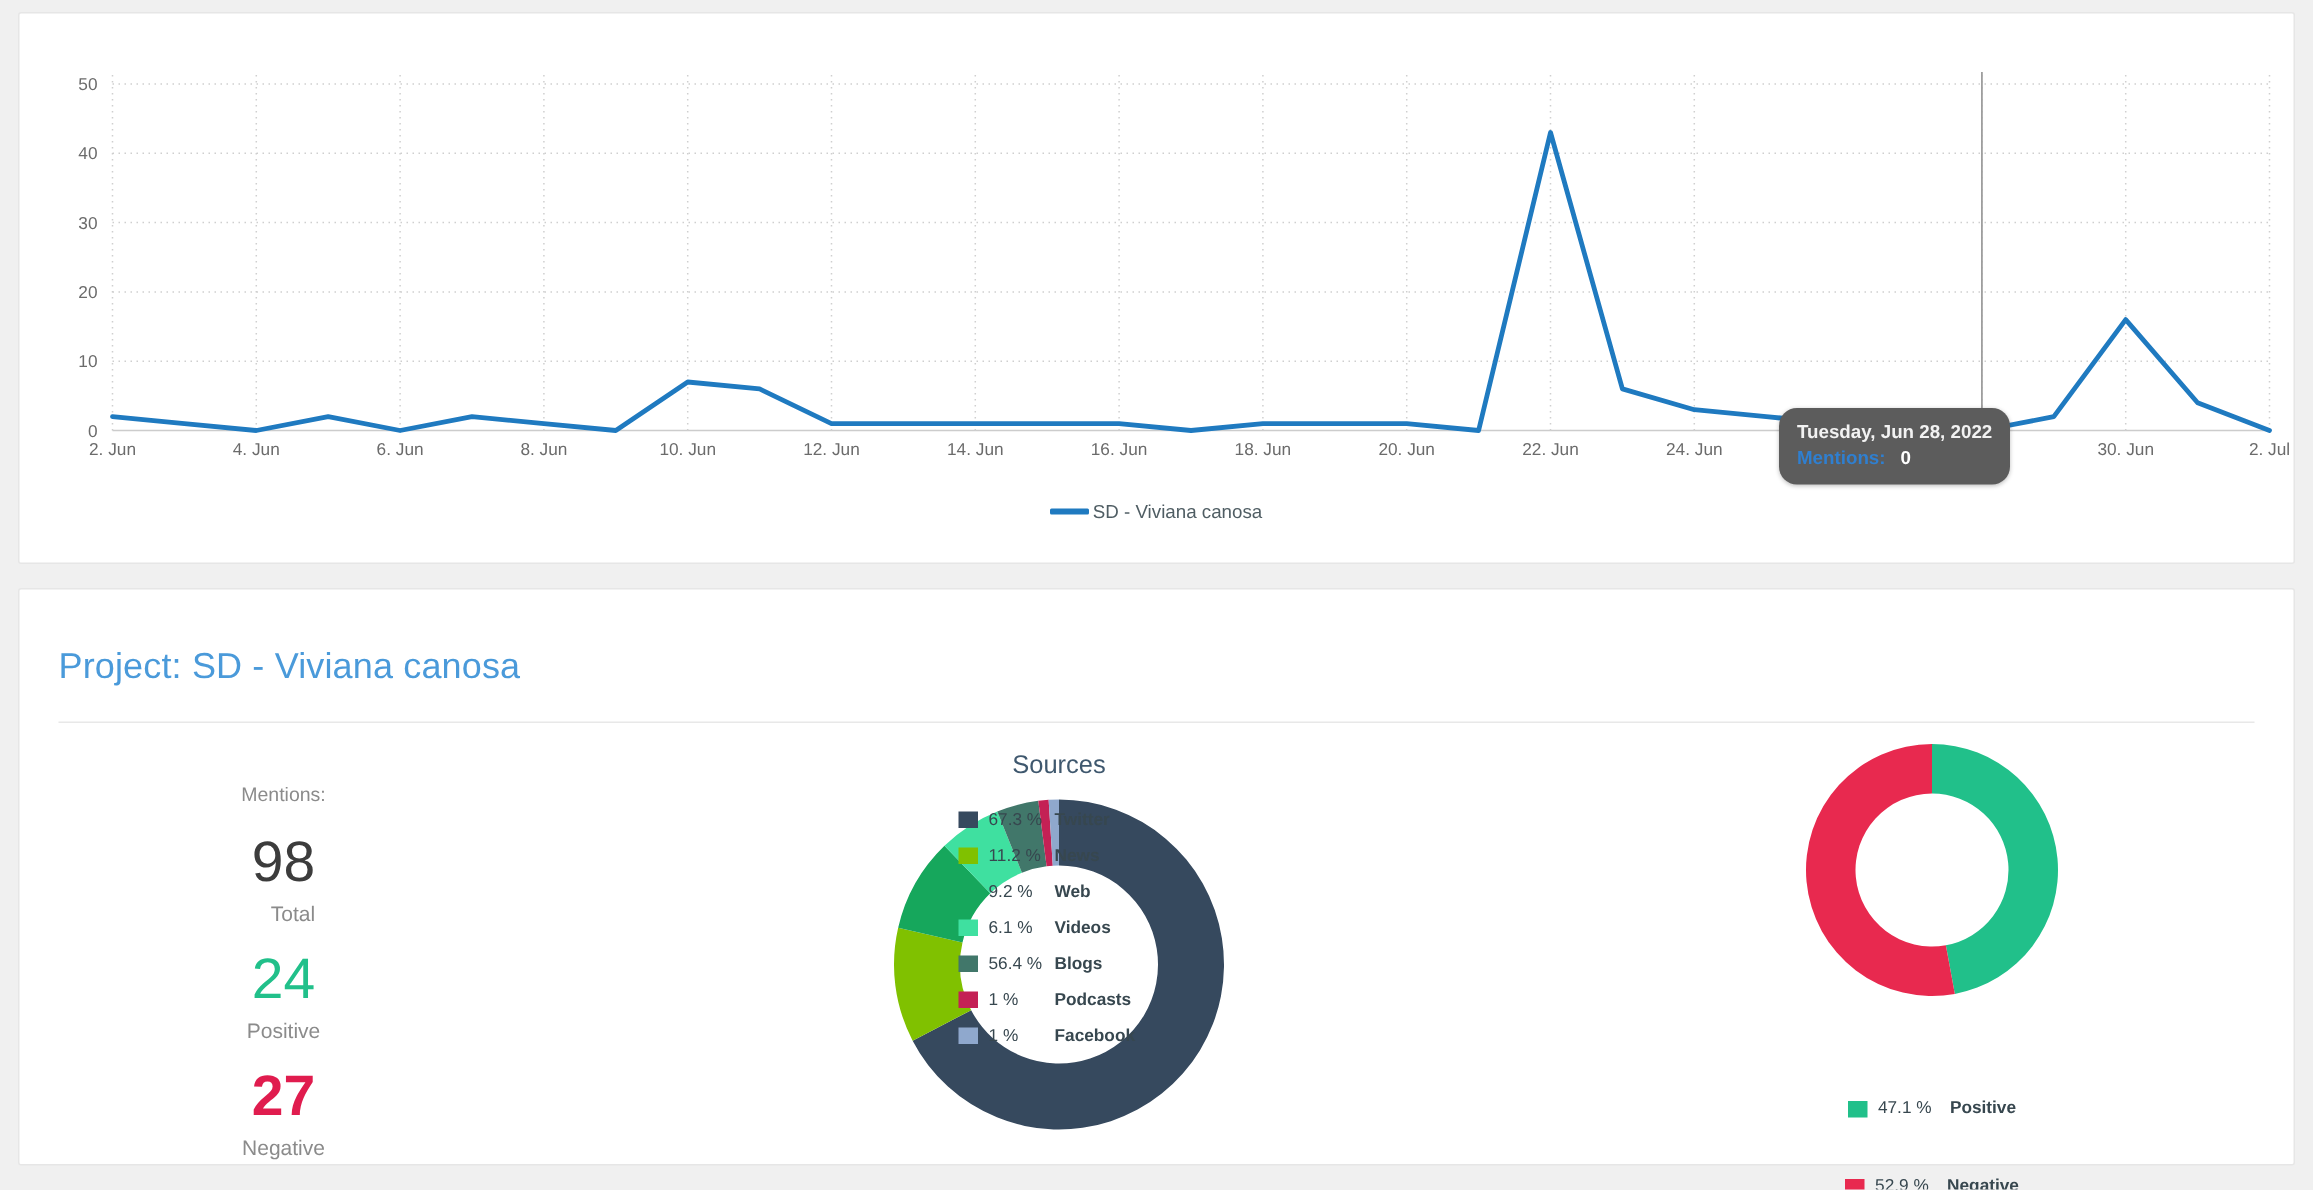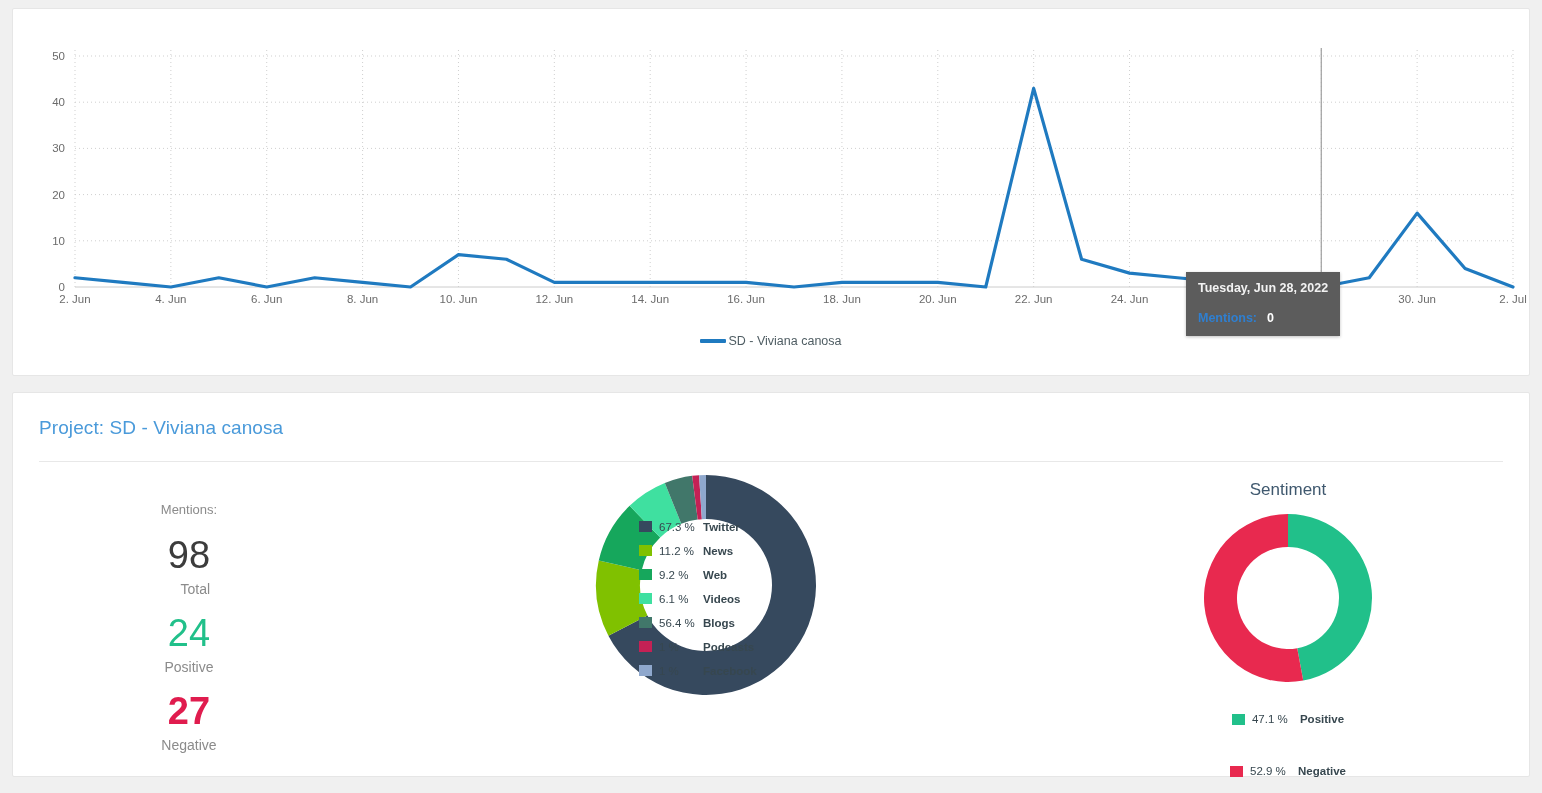--- a/index.html
+++ b/index.html
@@ -24,38 +24,38 @@
     position: absolute; left: 0; right: 0; top: 325px;
     display: flex; justify-content: center; align-items: center; gap: 2px;
   }
   .legend-line { width: 26px; height: 4px; background: #1f7ac0; border-radius: 1px; display: inline-block; }
   .legend-label { font-size: 12.5px; color: #4f5d63; }
 
   
   .tooltip {
     position: absolute;
     background: #5c5c5c;
-    border-radius: 0;
+    border-radius: 12px;
     padding: 8px 12px 9px 12px;
     color: #ffffff;
     font-size: 12.5px;
     line-height: 17px;
     white-space: nowrap;
     box-shadow: 0 1px 3px rgba(0,0,0,.25);
   }
   .tt-date { font-weight: bold; color: #f2f2f2; }
-  .tt-row { margin-top: 13px; }
+  .tt-row { margin-top: 0; }
   .tt-key { color: #2f7fd0; font-weight: bold; }
   .tt-val { color: #ffffff; font-weight: bold; margin-left: 10px; }
 
   
   .panel-project { margin-top: 16px; height: 385px; padding: 0 26px; position: relative; }
   .project-title {
-    font-size: 19px; color: #4a9ada; font-weight: normal;
-    padding: 24px 0 22px 0; letter-spacing: .1px;
+    font-size: 24px; color: #4a9ada; font-weight: normal;
+    padding: 38px 0 22px 0; letter-spacing: .1px;
   }
   .divider { height: 1px; background: #e8e8e8; width: 100%; }
 
   .project-body { display: flex; height: 300px; }
   .col-metrics { width: 300px; display: flex; flex-direction: column; align-items: center; padding-top: 40px; }
   .metrics-caption { font-size: 13px; color: #8b8b8b; margin-bottom: 18px; }
   .metric { text-align: center; margin-bottom: 16px; }
   .metric-num { font-size: 38px; line-height: 40px; font-weight: normal; }
   .metric-num.total { color: #3c3c3c; text-align: right; }
   .metric-num.positive { color: #21c08a; }
@@ -176,20 +176,21 @@
           <div class="metric-label">Positive</div>
         </div>
 
         <div class="metric">
           <div class="metric-num negative">27</div>
           <div class="metric-label">Negative</div>
         </div>
       </div>
 
       <div class="col-sources">
+        <div class="chart-heading">Sources</div>
         <div class="donut-wrap">
           <svg id="sources-donut" width="230" height="230">
               <path d="M 115 5 A 110 110 0 1 1 17.40884981505357 165.75398906075492 L 56.44530988903214 145.45239343645295 A 66 66 0 1 0 115 49 Z" fill="#36495e"></path>
               <path d="M 17.40884981505357 165.75398906075492 A 110 110 0 0 1 7.768936865801237 90.47452142955252 L 50.66136211948074 100.28471285773152 A 66 66 0 0 0 56.44530988903214 145.45239343645295 Z" fill="#80c100"></path>
               <path d="M 7.768936865801237 90.47452142955252 A 110 110 0 0 1 38.6373613245205 35.82457821698604 L 69.1824167947123 67.49474693019162 A 66 66 0 0 0 50.66136211948074 100.28471285773152 Z" fill="#16a75c"></path>
               <path d="M 38.6373613245205 35.82457821698604 A 110 110 0 0 1 73.8253500083579 12.996822607990467 L 90.29521000501474 53.79809356479428 A 66 66 0 0 0 69.1824167947123 67.49474693019162 Z" fill="#3fe0a0"></path>
               <path d="M 73.8253500083579 12.996822607990467 A 110 110 0 0 1 101.1996166801674 5.8691179352714755 L 106.71977000810044 49.52147076116289 A 66 66 0 0 0 90.29521000501474 53.79809356479428 Z" fill="#41776a"></path>
               <path d="M 101.1996166801674 5.8691179352714755 A 110 110 0 0 1 108.0861380951069 5.217494501354778 L 110.85168285706415 49.13049670081287 A 66 66 0 0 0 106.71977000810044 49.52147076116289 Z" fill="#c42155"></path>
               <path d="M 108.0861380951069 5.217494501354778 A 110 110 0 0 1 114.99999999999989 5 L 114.99999999999993 49 A 66 66 0 0 0 110.85168285706415 49.13049670081287 Z" fill="#8fa8cd"></path>
             </svg>
@@ -227,21 +228,20 @@
             </div>
             <div class="lg-row">
               <span class="lg-swatch" style="background: rgb(143, 168, 205);"></span>
               <span class="lg-pct">1 %</span>
               <span class="lg-name">Facebook</span>
             </div>
           </div>
       </div>
 
       <div class="col-sentiment">
-        <div class="chart-heading">Sentiment</div>
         <div class="donut-wrap">
           <svg id="sentiment-donut" width="180" height="180">
               <path d="M 90 6 A 84 84 0 0 1 105.22128414467953 172.6093972196077 L 99.241493944984 140.1557054547618 A 51 51 0 0 0 90 39 Z" fill="#21c08a"></path>
               <path d="M 105.22128414467953 172.6093972196077 A 84 84 0 1 1 89.99999999999999 6 L 89.99999999999999 39 A 51 51 0 1 0 99.241493944984 140.1557054547618 Z" fill="#e8294f"></path>
             </svg>
         </div>
         <div class="sent-legend" id="sentiment-legend">
             <div class="lg-row">
               <span class="lg-swatch" style="background: rgb(33, 192, 138);"></span>
               <span class="lg-pct">47.1 %</span>

